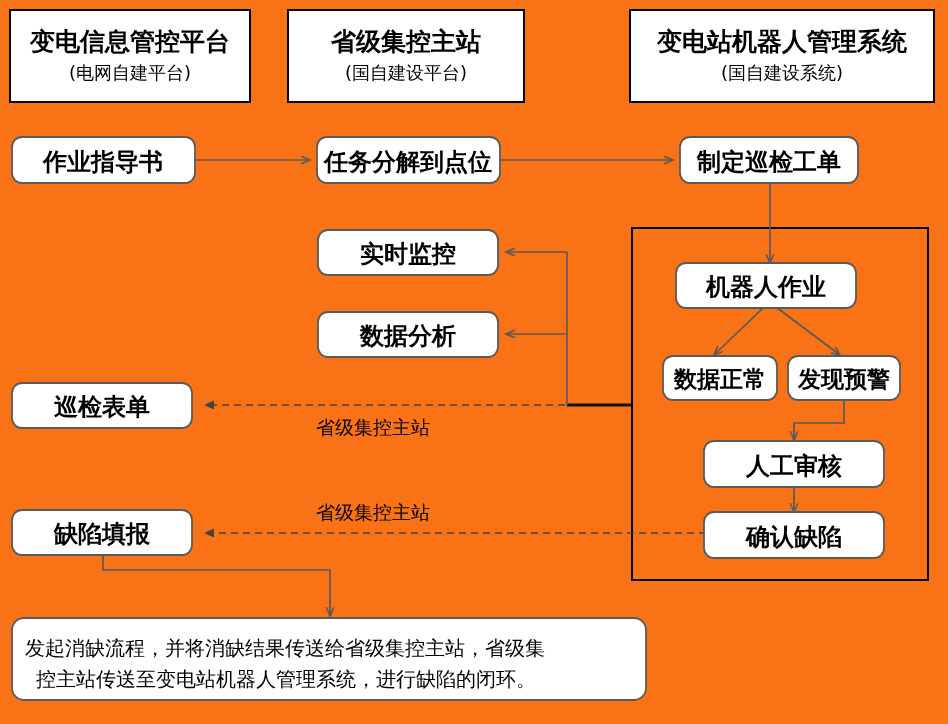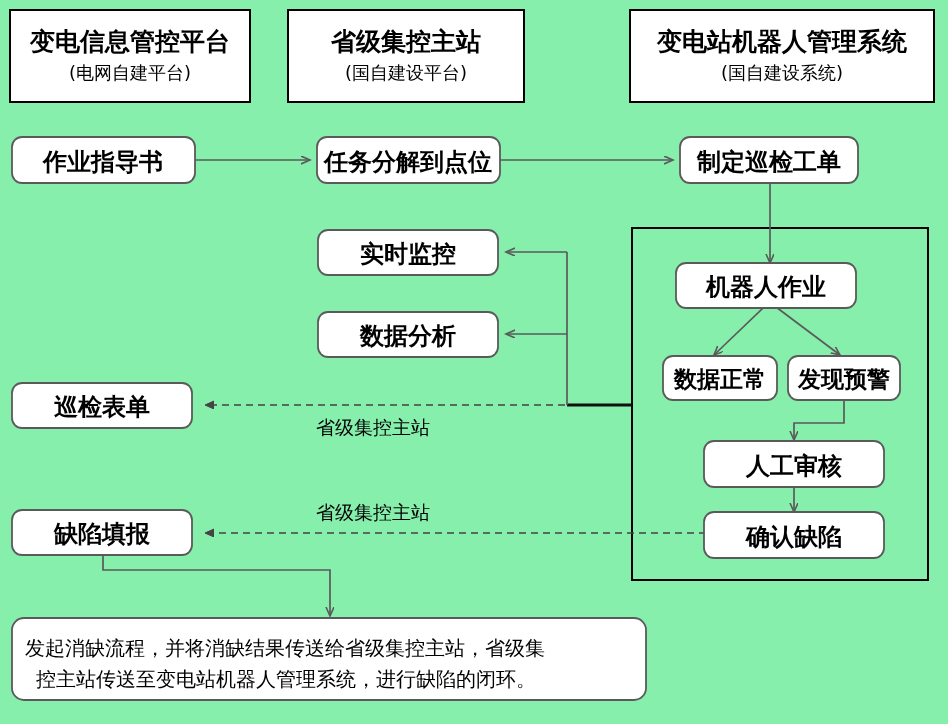--- a/index.html
+++ b/index.html
@@ -8,21 +8,21 @@
     padding: 0;
     background: #ffffff;
   }
   body {
     font-family: "DejaVu Sans", "Liberation Sans", sans-serif;
   }
   #diagram-root {
     position: relative;
     width: 948px;
     height: 724px;
-    background: #86efac;
+    background: #f97316;
     overflow: hidden;
     text-decoration: underline;
   }
   svg.flow-canvas {
     position: absolute;
     left: 0;
     top: 0;
     width: 948px;
     height: 724px;
   }

